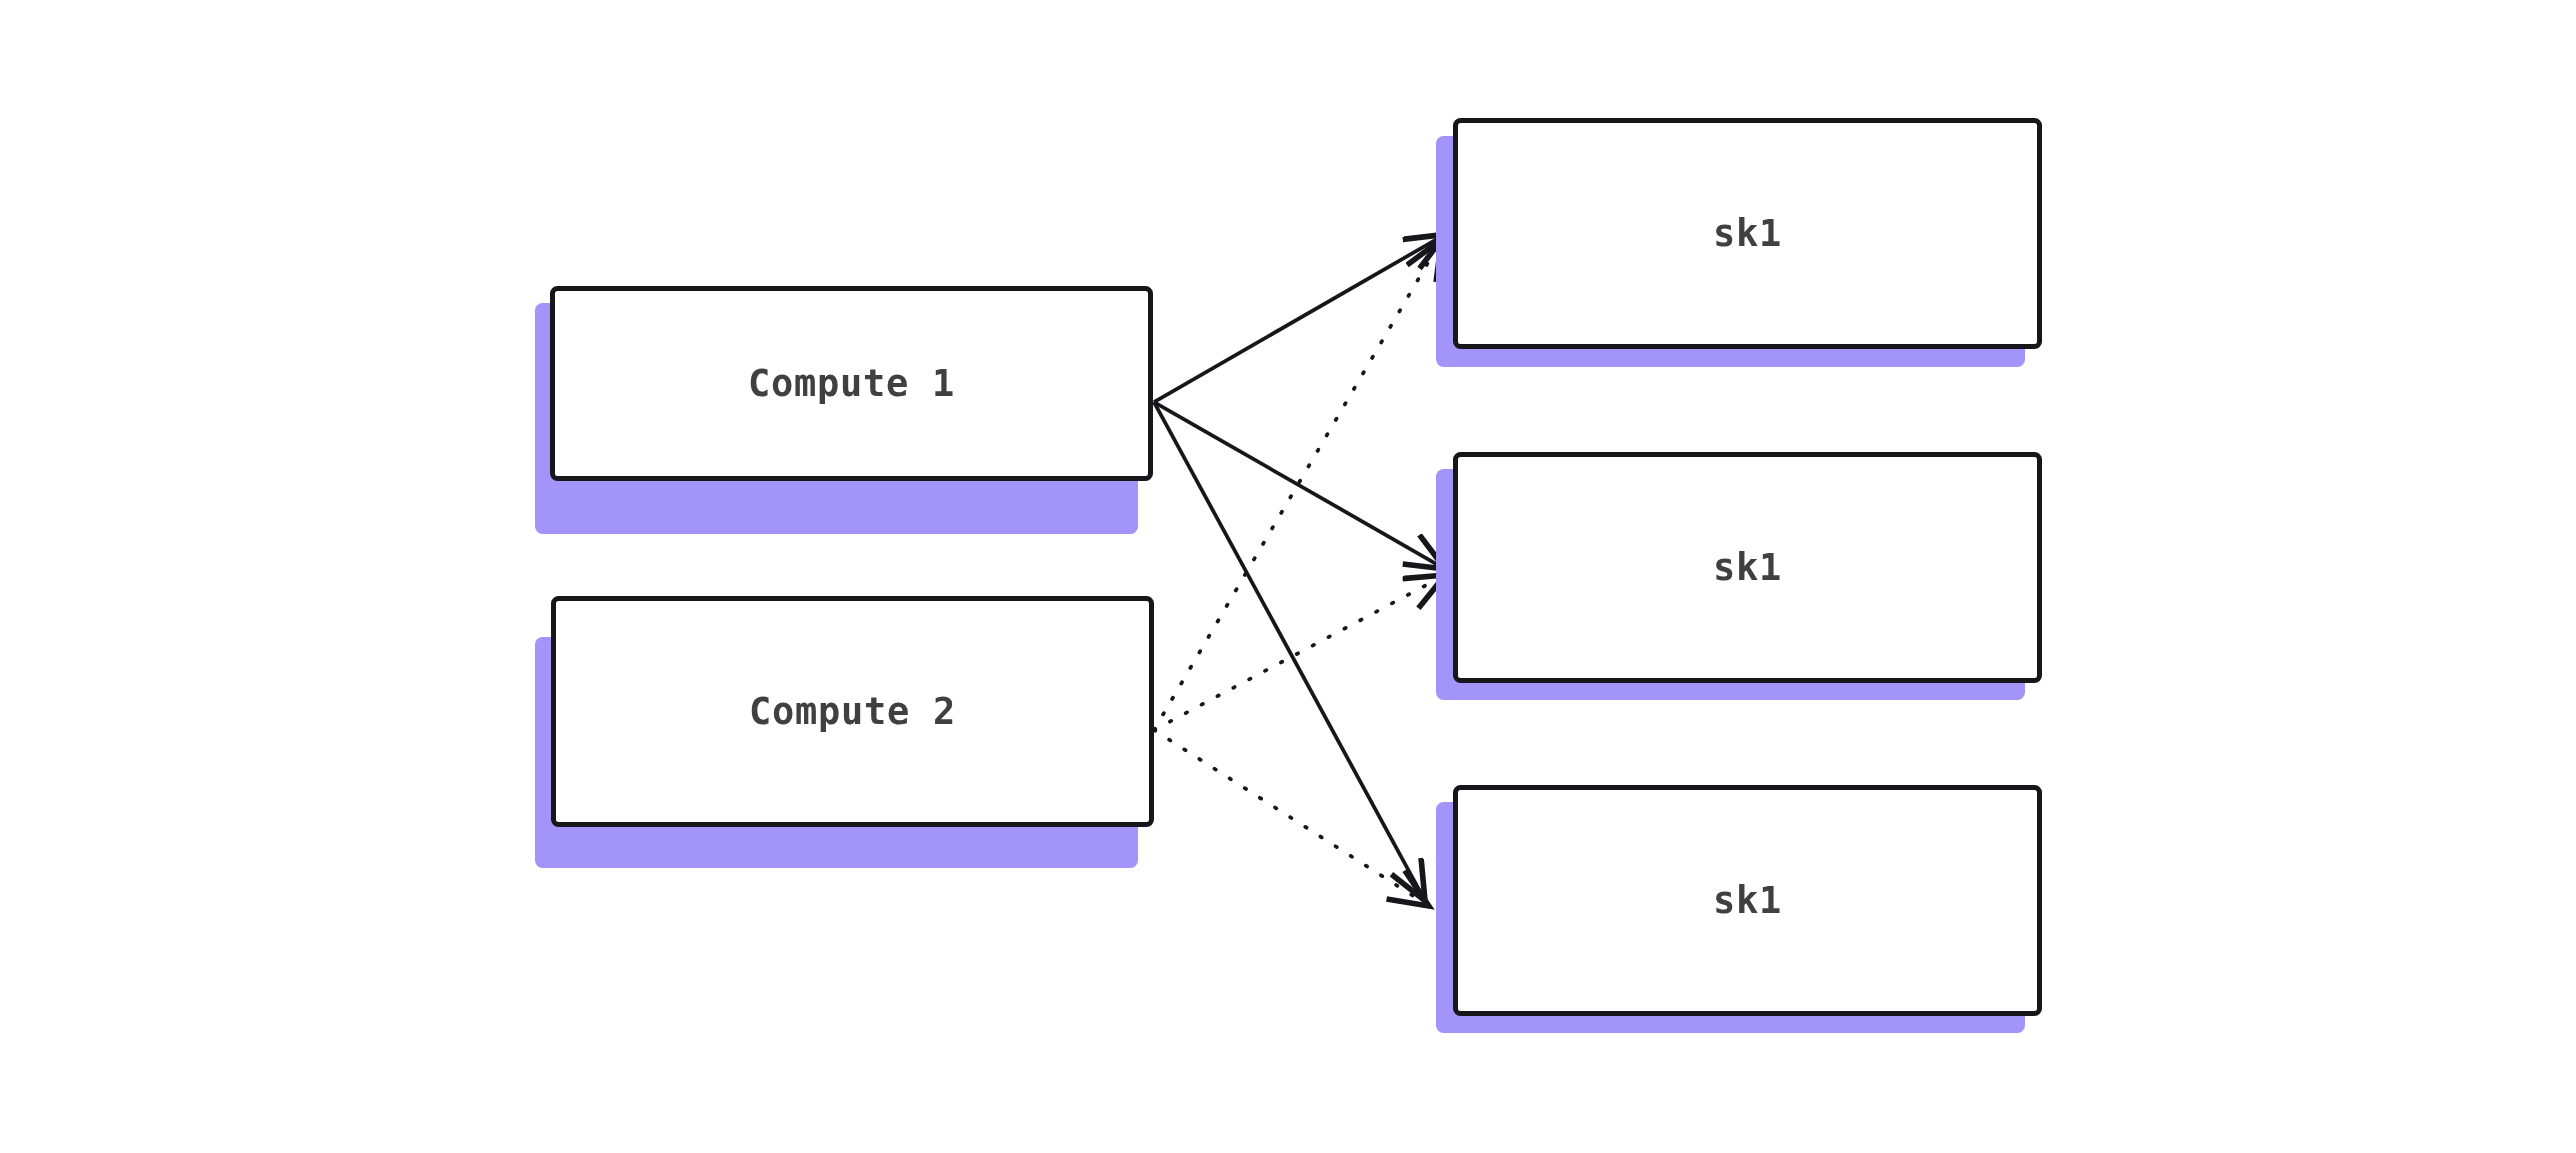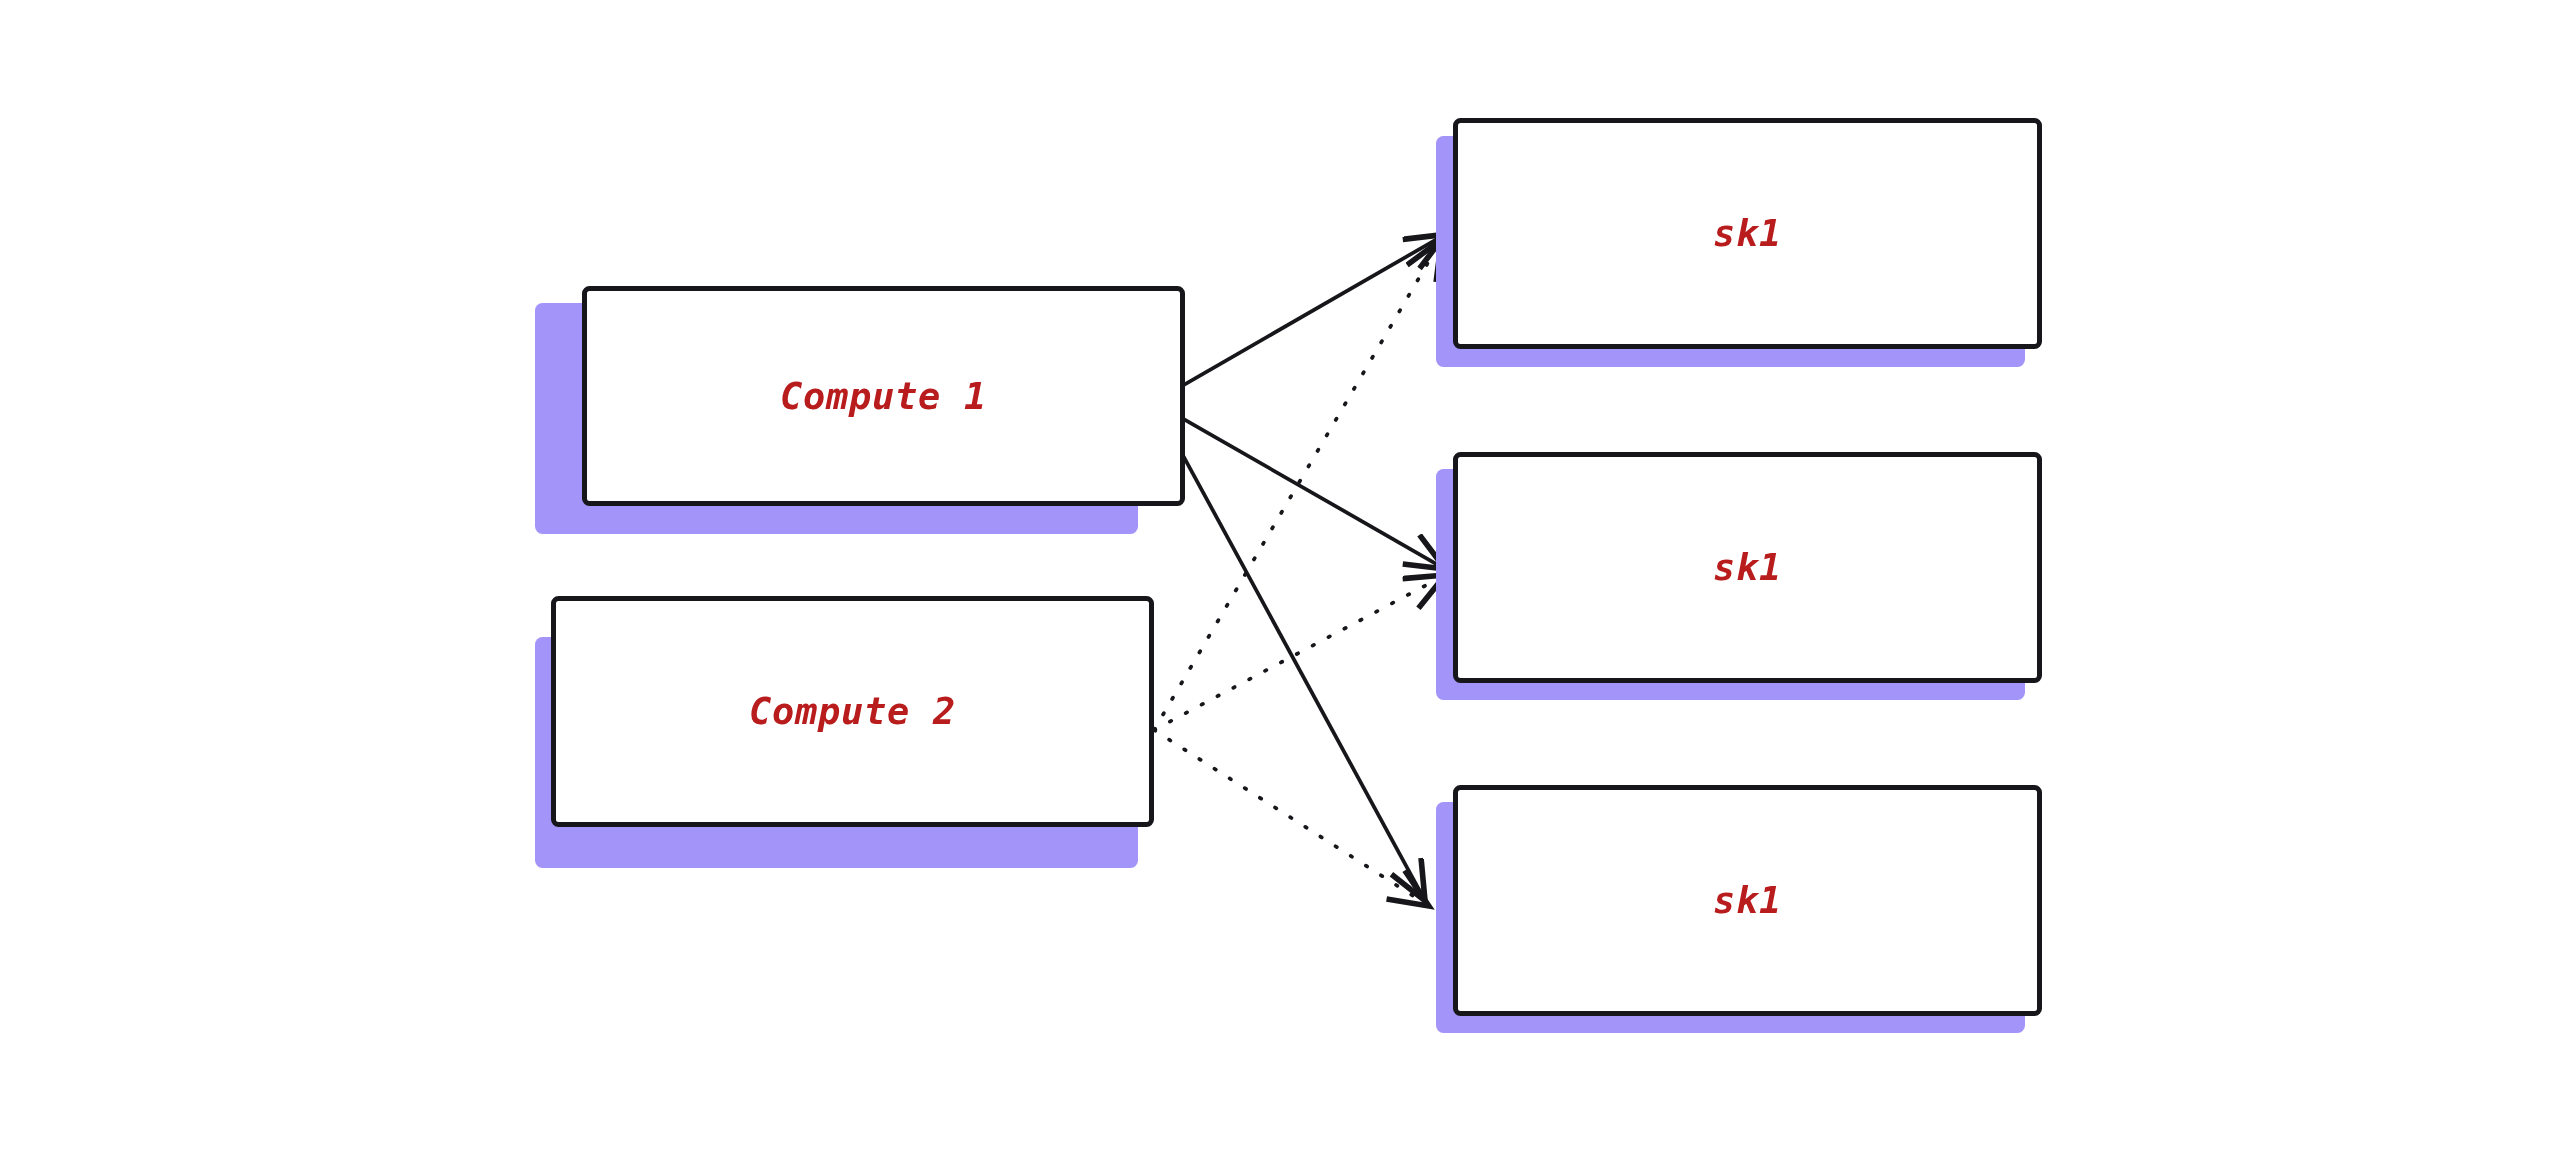--- a/index.html
+++ b/index.html
@@ -45,25 +45,24 @@
     border: 5.2px solid #17171b;
     border-radius: 7.5px;
     z-index: 2;
     display: flex;
     align-items: center;
     justify-content: center;
   }
   .node-label {
     font-family: "DejaVu Sans Mono", "Liberation Mono", monospace;
     font-weight: 700;
-    color: #b91c1c;
+    color: #404040;
     letter-spacing: 0.7px;
     line-height: 1;
     user-select: none;
-    font-style: italic;
   }
   .label-compute { font-size: 37px; }
   .label-sk { font-size: 37px; }
 </style>
 </head>
 <body>
 
 <div id="canvas">
 
   <svg id="edge-layer" viewBox="0 0 3440 1540" width="2576" height="1153" xmlns="http://www.w3.org/2000/svg">
@@ -80,21 +79,21 @@
       </g>
     <g id="dotted-edges">
         <line x1="1541" y1="975" x2="1925" y2="320" stroke="#17171b" stroke-width="5" fill="none" marker-end="url(#arrowhead)" stroke-dasharray="2 22" stroke-linecap="round"></line>
         <line x1="1541" y1="975" x2="1930" y2="768" stroke="#17171b" stroke-width="5" fill="none" marker-end="url(#arrowhead)" stroke-dasharray="2 22" stroke-linecap="round"></line>
         <line x1="1541" y1="975" x2="1908" y2="1210" stroke="#17171b" stroke-width="5" fill="none" marker-end="url(#arrowhead)" stroke-dasharray="2 22" stroke-linecap="round"></line>
       </g>
   </svg>
 
   <div class="node">
     <div class="node-shadow" style="left: 535px; top: 303px; width: 603px; height: 231px; background: rgb(163, 148, 249);"></div>
-    <div class="node-box" style="left: 582px; top: 286px; width: 603px; height: 220px; border-color: rgb(23, 23, 27);">
+    <div class="node-box" style="left: 550px; top: 286px; width: 603px; height: 195px; border-color: rgb(23, 23, 27);">
       <span class="node-label label-compute">Compute 1</span>
     </div>
   </div>
 
   <div class="node">
     <div class="node-shadow" style="left: 535px; top: 637px; width: 603px; height: 231px; background: rgb(163, 148, 249);"></div>
     <div class="node-box" style="left: 551px; top: 596px; width: 603px; height: 231px; border-color: rgb(23, 23, 27);">
       <span class="node-label label-compute">Compute 2</span>
     </div>
   </div>

